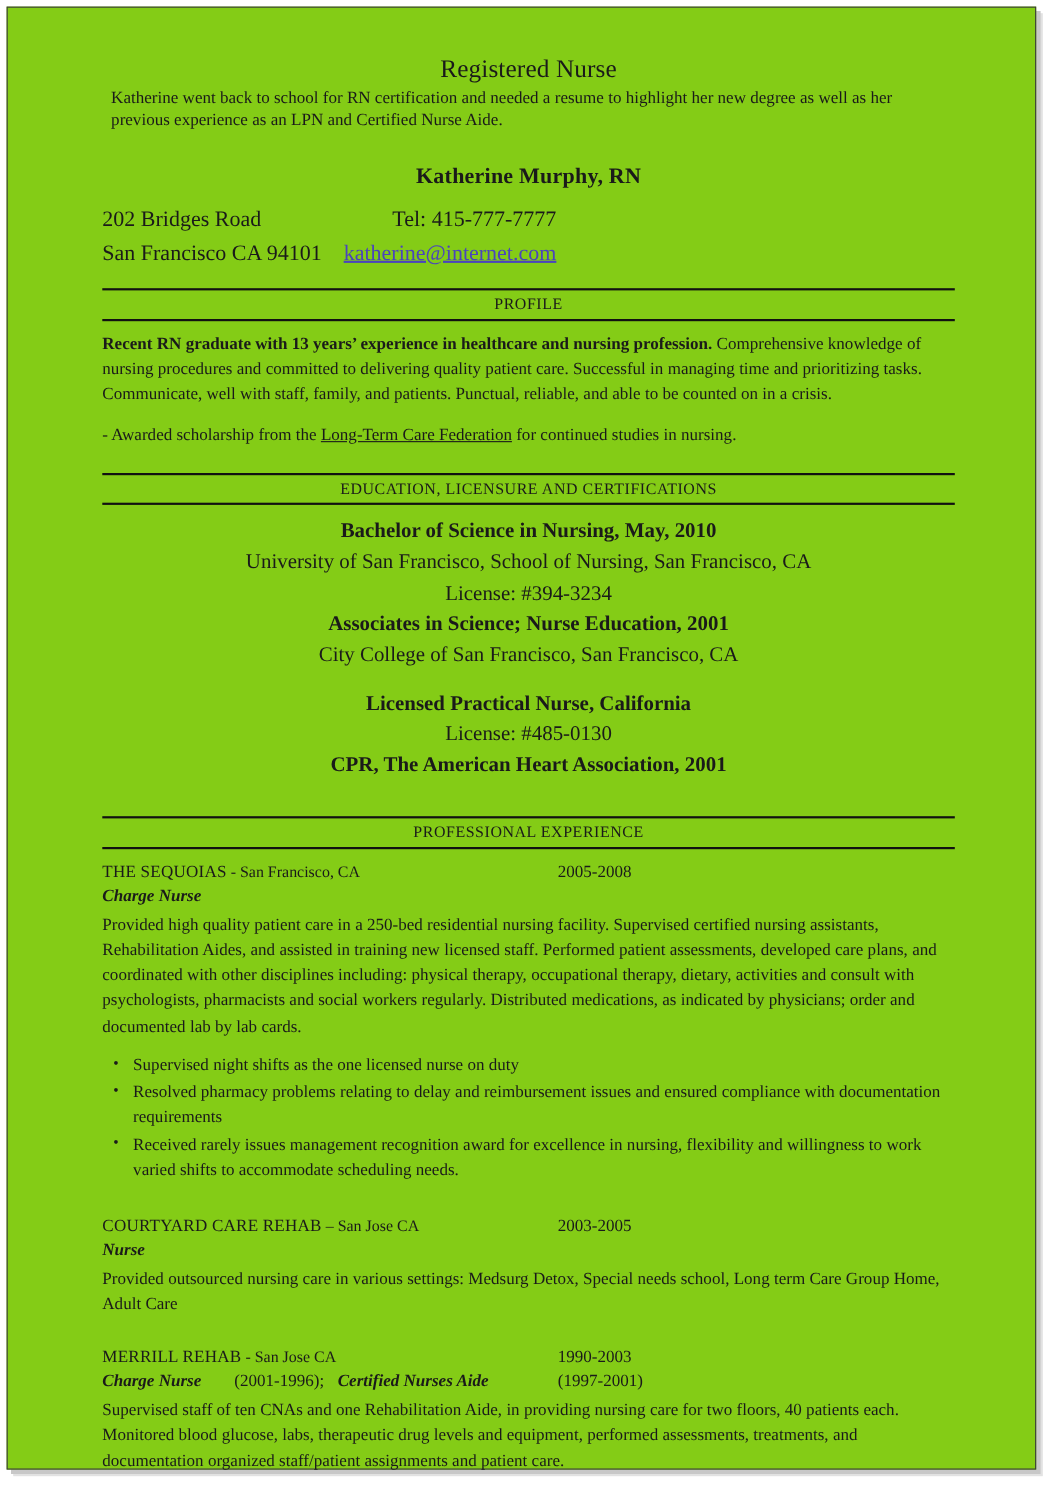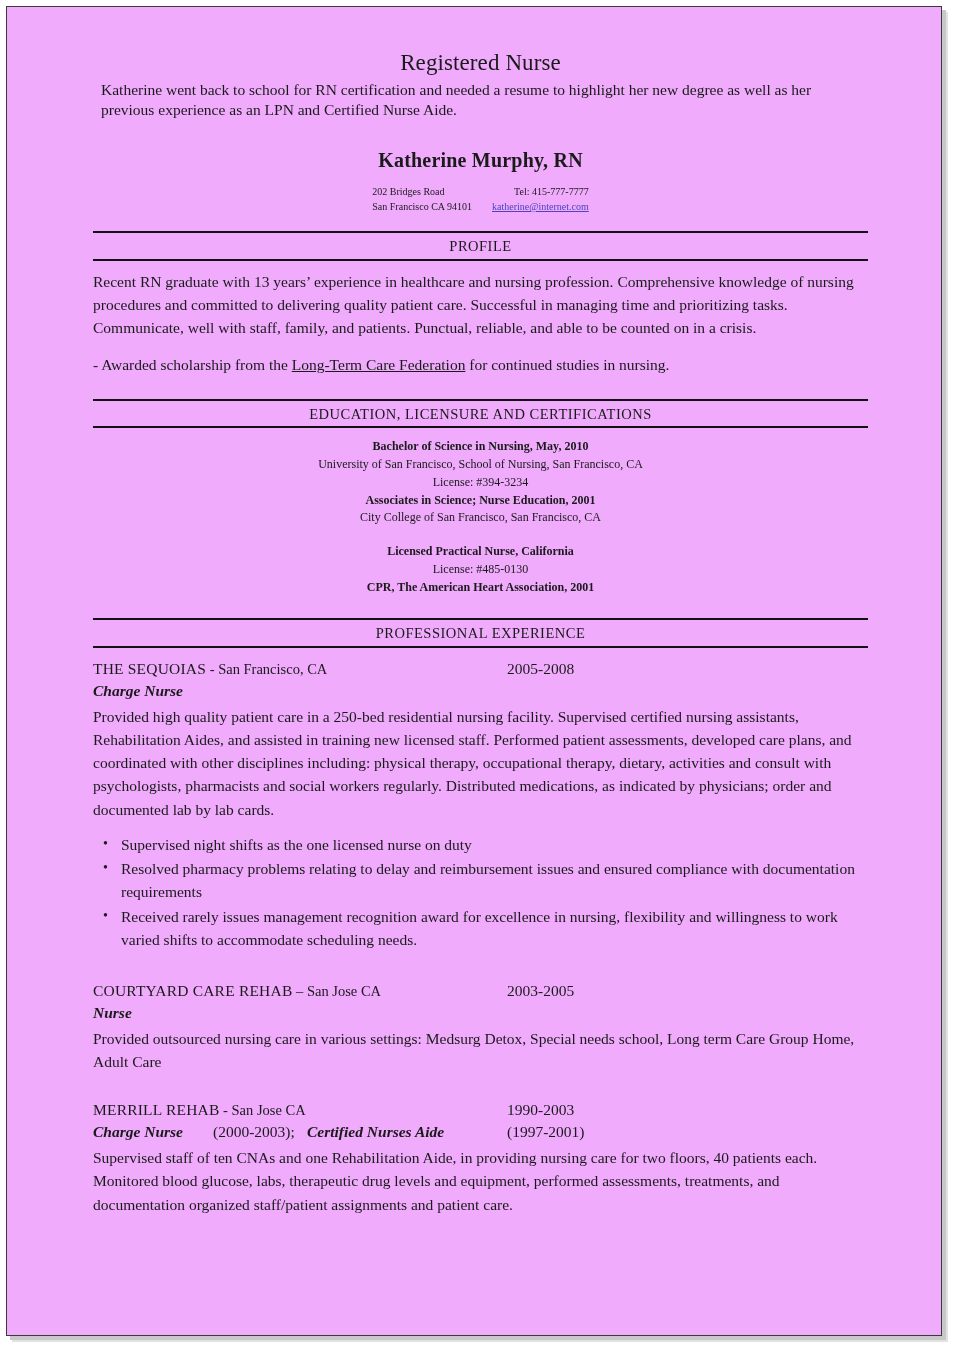--- a/index.html
+++ b/index.html
@@ -15,21 +15,21 @@
     color: #1a1a1a;
     overflow: hidden;
   }
 
   .page-frame {
     position: absolute;
     left: 6px;
     top: 6px;
     width: 936px;
     height: 1330px;
-    background: #f0abfc;
+    background: #84cc16;
     border: 1px solid #3a3a3a;
     box-shadow: 4px 4px 0 0 #c8c8c8, 6px 6px 0 0 #e2e2e2;
     box-sizing: border-box;
   }
 
   .page-inner {
     position: absolute;
     left: 86px;
     top: 42px;
     width: 775px;
@@ -52,23 +52,23 @@
   .candidate-name {
     text-align: center;
     font-size: 20px;
     font-weight: bold;
     margin: 28px 0 12px 0;
     letter-spacing: 0.2px;
   }
 
   .contact-block {
     display: flex;
-    justify-content: center;
+    justify-content: flex-start;
     align-items: flex-start;
-    font-size: 10px;
+    font-size: 20px;
     line-height: 1.55;
     margin-bottom: 16px;
   }
   .contact-left div, .contact-right div {
     white-space: nowrap;
   }
   .contact-right {
     text-align: right;
   }
   .email-link {
@@ -99,34 +99,34 @@
   }
 
   
   .para {
     font-size: 15.5px;
     line-height: 1.5;
     margin: 9px 0 0 0;
     text-align: left;
   }
   .para.tight { margin-top: 2px; }
-  .lead { font-weight: normal; }
+  .lead { font-weight: bold; }
   .u { text-decoration: underline; }
 
   .spaced-note {
     margin-top: 14px;
   }
 
   
   .edu-block {
     text-align: center;
     margin-top: 10px;
   }
   .edu-line {
-    font-size: 12px;
+    font-size: 19px;
     line-height: 1.48;
   }
   .edu-line.b { font-weight: bold; }
   .edu-gap { height: 16px; }
 
   
   .job {
     margin-top: 12px;
   }
   .job-head {
@@ -230,21 +230,21 @@
       <div class="edu-line">University of San Francisco, School of Nursing, San Francisco, CA</div>
       <div class="edu-line">License: #394-3234</div>
       <div class="edu-line b">Associates in Science; Nurse Education, 2001</div>
       <div class="edu-line">City College of San Francisco, San Francisco, CA</div>
       <div class="edu-gap"></div>
       <div class="edu-line b">Licensed Practical Nurse, California</div>
       <div class="edu-line">License: #485-0130</div>
       <div class="edu-line b">CPR, The American Heart Association, 2001</div>
     </div>
 
-    <div class="section-head" style="margin-top:22px;">
+    <div class="section-head" style="margin-top:32px;">
       <hr class="rule">
       <h3 class="section-title">PROFESSIONAL EXPERIENCE</h3>
       <hr class="rule">
     </div>
 
     <div class="job" style="margin-top:10px;">
       <div class="job-head">
         <div class="job-emp"><span class="org">THE SEQUOIAS</span><span class="loc"> - San Francisco, CA</span></div>
         <div class="job-dates">2005-2008</div>
       </div>
@@ -270,21 +270,21 @@
 
     <div class="job-gap" style="height:26px;"></div>
 
     <div class="job" style="margin-top:0;">
       <div class="job-head">
         <div class="job-emp"><span class="org">MERRILL REHAB</span><span class="loc"> - San Jose CA</span></div>
         <div class="job-dates">1990-2003</div>
       </div>
       <div class="job-role-row">
         <span class="jr-a">Charge Nurse</span>
-        <span class="jr-b">(2000-2003);</span>
+        <span class="jr-b">(2001-1996);</span>
         <span class="jr-c">Certified Nurses Aide</span>
         <span class="jr-d">(1997-2001)</span>
       </div>
       <p class="para tight">Supervised staff of ten CNAs and one Rehabilitation Aide, in providing nursing care for two floors, 40 patients each. Monitored blood glucose, labs, therapeutic drug levels and equipment, performed assessments, treatments, and documentation organized staff/patient assignments and patient care.</p>
     </div>
 
   </div>
 </div>
 
 </body></html>

